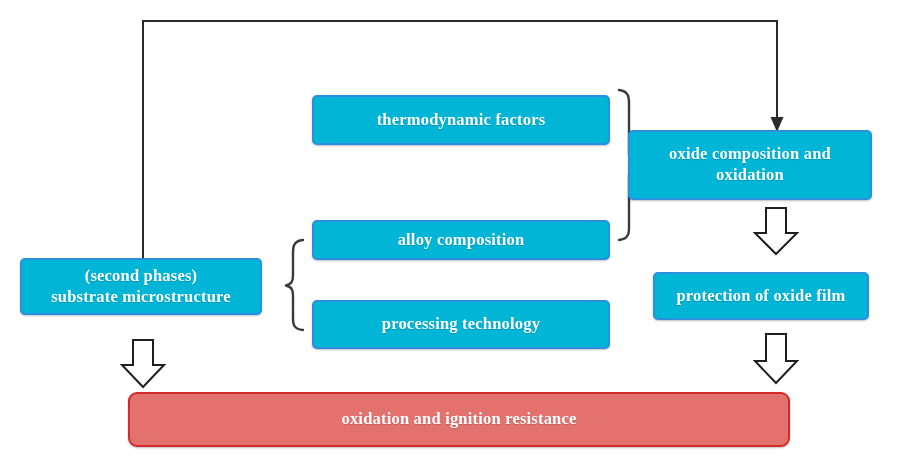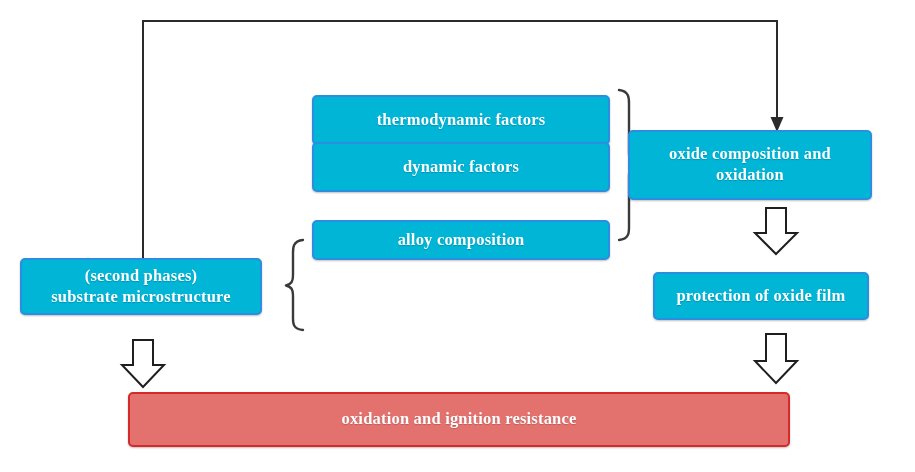--- a/index.html
+++ b/index.html
@@ -116,40 +116,40 @@
     <g>
       <polygon class="hollow-arrow" points="133,340 153,340 153,365 164,365 143,387 122,365 133,365"></polygon>
     </g>
 
   </svg>
 
   <div class="node cyan" style="left:312px; top:63px; width:298px; height:50px;margin-top:32px;">
     <span>thermodynamic factors</span>
   </div>
 
-  <div class="node cyan" style="left:312px; top:142px; width:298px; height:50px;">
-    <span>dynamic factors</span>
-  </div>
 
   <div class="node cyan" style="left:312px; top:220px; width:298px; height:40px;">
     <span>alloy composition</span>
   </div>
 
+  <div class="node cyan" style="left:312px; top:300px; width:298px; height:49px;">
+    <span>processing technology</span>
+  </div>
 
   <div class="node cyan" style="left:20px; top:258px; width:242px; height:57px; flex-direction:column;">
     <span>(second phases)</span>
     <span>substrate microstructure</span>
   </div>
 
   <div class="node cyan" style="left:628px; top:130px; width:244px; height:70px; flex-direction:column;">
     <span>oxide composition and</span>
     <span>oxidation</span>
   </div>
 
   <div class="node cyan" style="left:653px; top:272px; width:216px; height:48px;">
     <span>protection of oxide film</span>
   </div>
 
-  <div class="node red" style="left:128px; top:392px; width:662px; height:55px;">
+  <div class="node red" style="left:128px; top:392px; width:662px; height:55px;border-radius:9px;">
     <span>oxidation and ignition resistance</span>
   </div>
 
 </div>
 
 </body></html>

